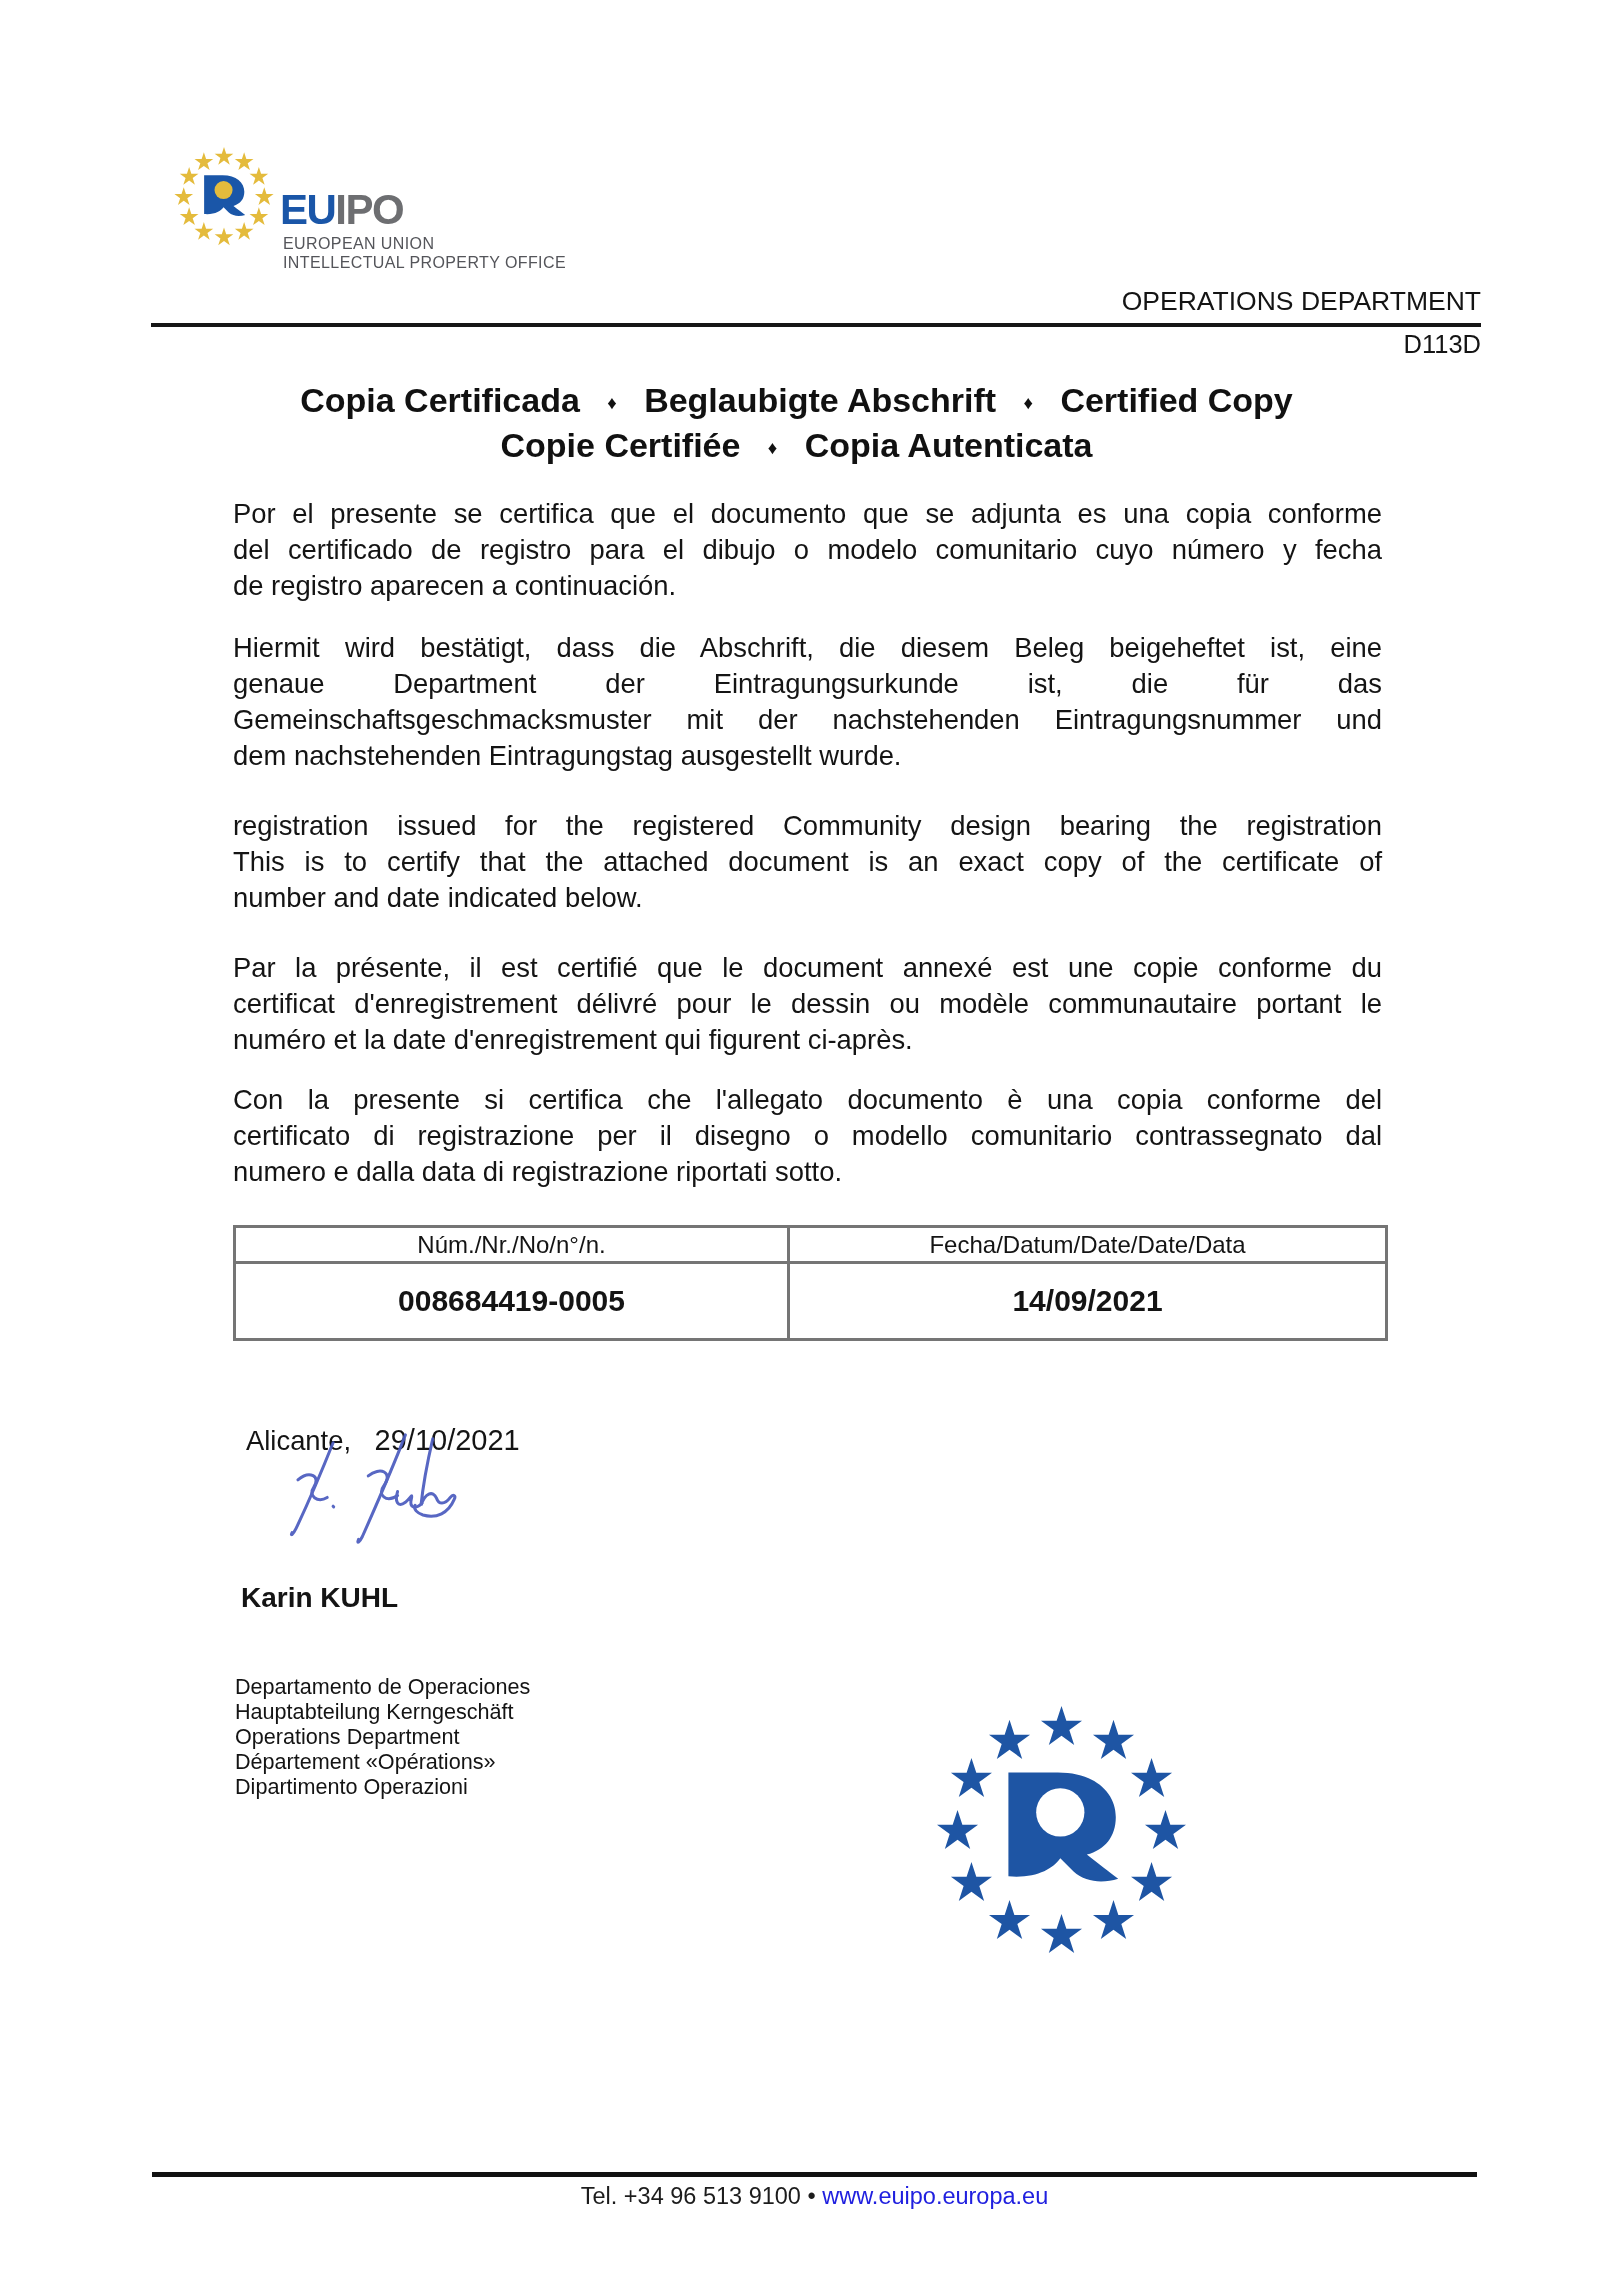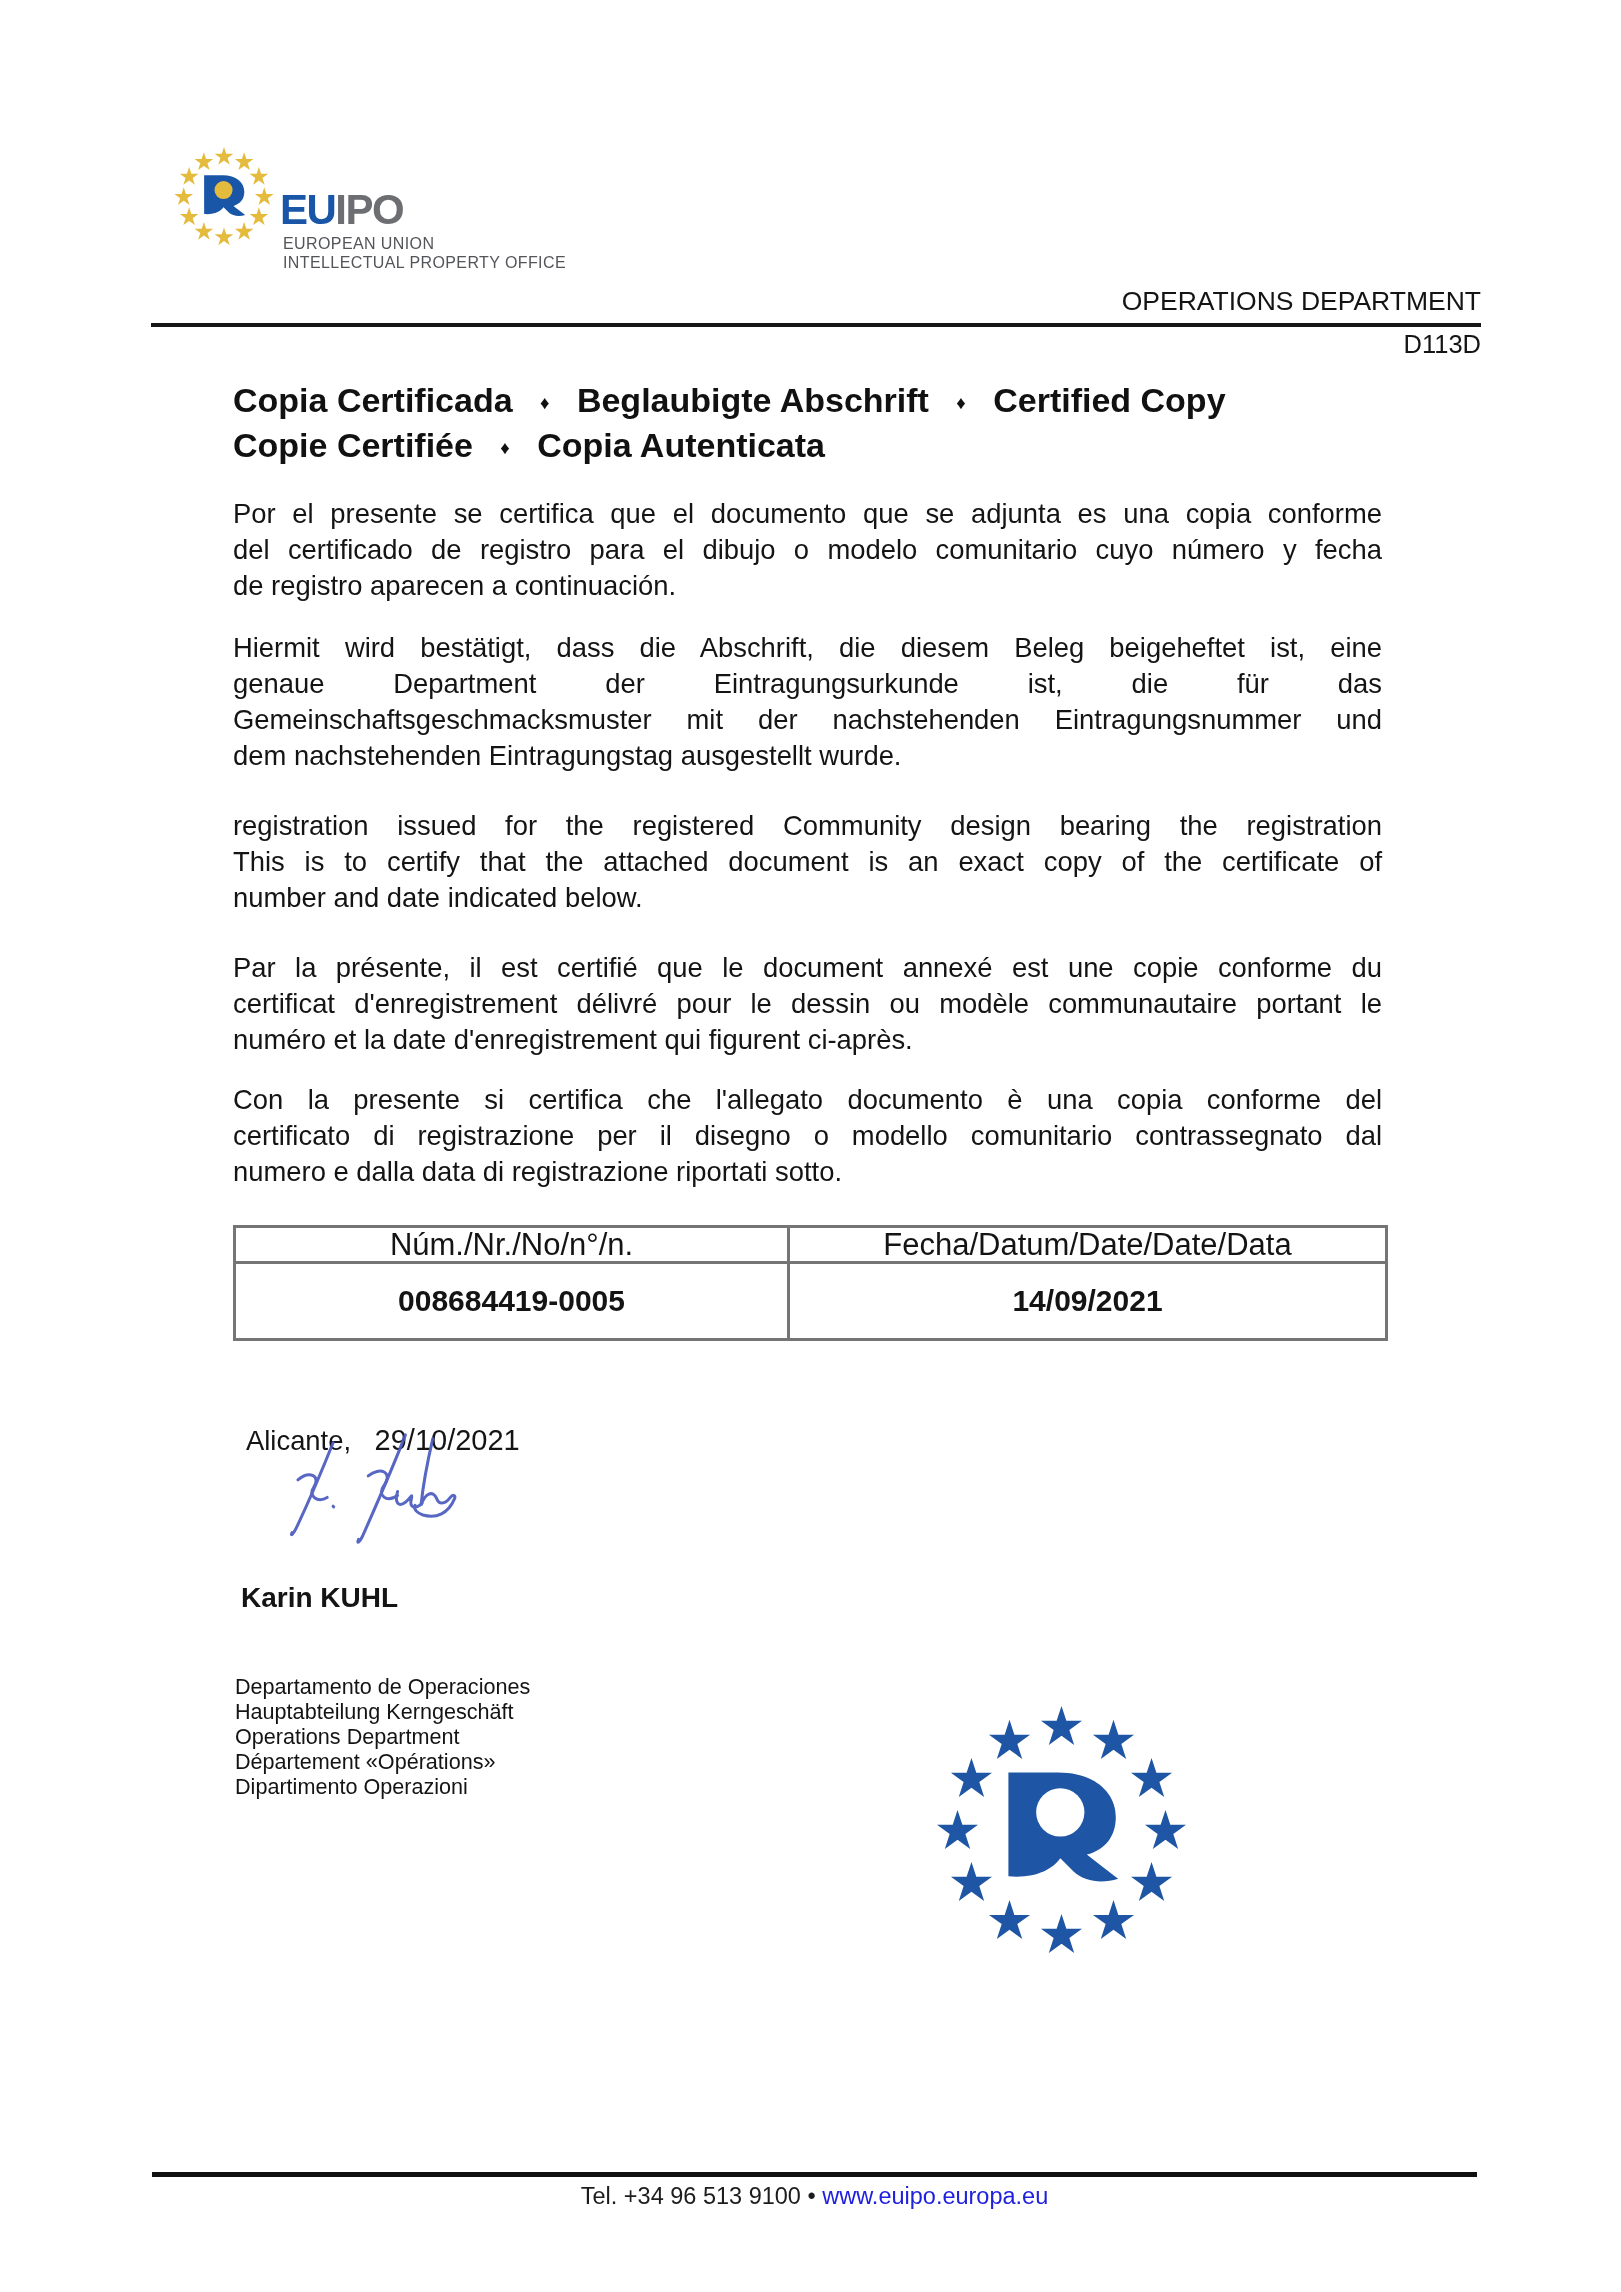--- a/index.html
+++ b/index.html
@@ -26,37 +26,37 @@
     font-size:16px;line-height:19px;letter-spacing:0.4px;
     color:#54555A;white-space:nowrap;
   }
   
   .head-band{position:absolute;left:152px;width:1329px;}
   .ops{top:286px;text-align:right;font-size:26.5px;}
   .rule{position:absolute;left:151px;top:323px;width:1330px;height:3.9px;background:#161616;}
   .form-code{top:330px;text-align:right;font-size:25.5px;}
   
   .title{
-    position:absolute;left:233px;top:379px;width:1149px;
-    text-align:left;font-weight:bold;font-size:34px;line-height:42px;color:#111;
+    position:absolute;left:222px;top:379px;width:1149px;
+    text-align:center;font-weight:bold;font-size:34px;line-height:42px;color:#111;
   }
   .diamond{font-size:18.6px;vertical-align:2.9px;margin:0 27.4px;}
   
   .para{position:absolute;left:233px;width:1149px;font-size:27.4px;line-height:36px;}
   .jl{text-align:justify;text-align-last:justify;}
   .ll{text-align:left;}
   .p-es{top:496px;} .p-de{top:630px;} .p-en{top:808px;} .p-fr{top:950px;} .p-it{top:1082px;}
   
   .reg-table{
     position:absolute;left:233px;top:1225px;width:1149px;
     border:3.9px solid #757575;
     display:grid;grid-template-columns:554px 1fr;
   }
   .reg-table .cell{display:flex;align-items:center;justify-content:center;}
-  .hcell{height:33px;font-size:31px;border-bottom:3.9px solid #757575;}
+  .hcell{height:33px;font-size:24px;border-bottom:3.9px solid #757575;}
   .vcell{height:74px;font-size:30px;font-weight:bold;}
   .c1{border-right:3.9px solid #757575;}
   
   .issue{position:absolute;left:246px;top:1380px;font-size:27.4px;margin-top:44px;}
   .issue .date{font-size:29px;margin-left:23.5px;}
   .signature{position:absolute;left:276px;top:1431px;}
   .signer-name{position:absolute;left:241px;top:1582px;font-size:28px;font-weight:bold;}
   .departments{position:absolute;left:235px;top:1674px;font-size:21.6px;line-height:25px;}
   
   .seal{position:absolute;left:933px;top:1703px;}

